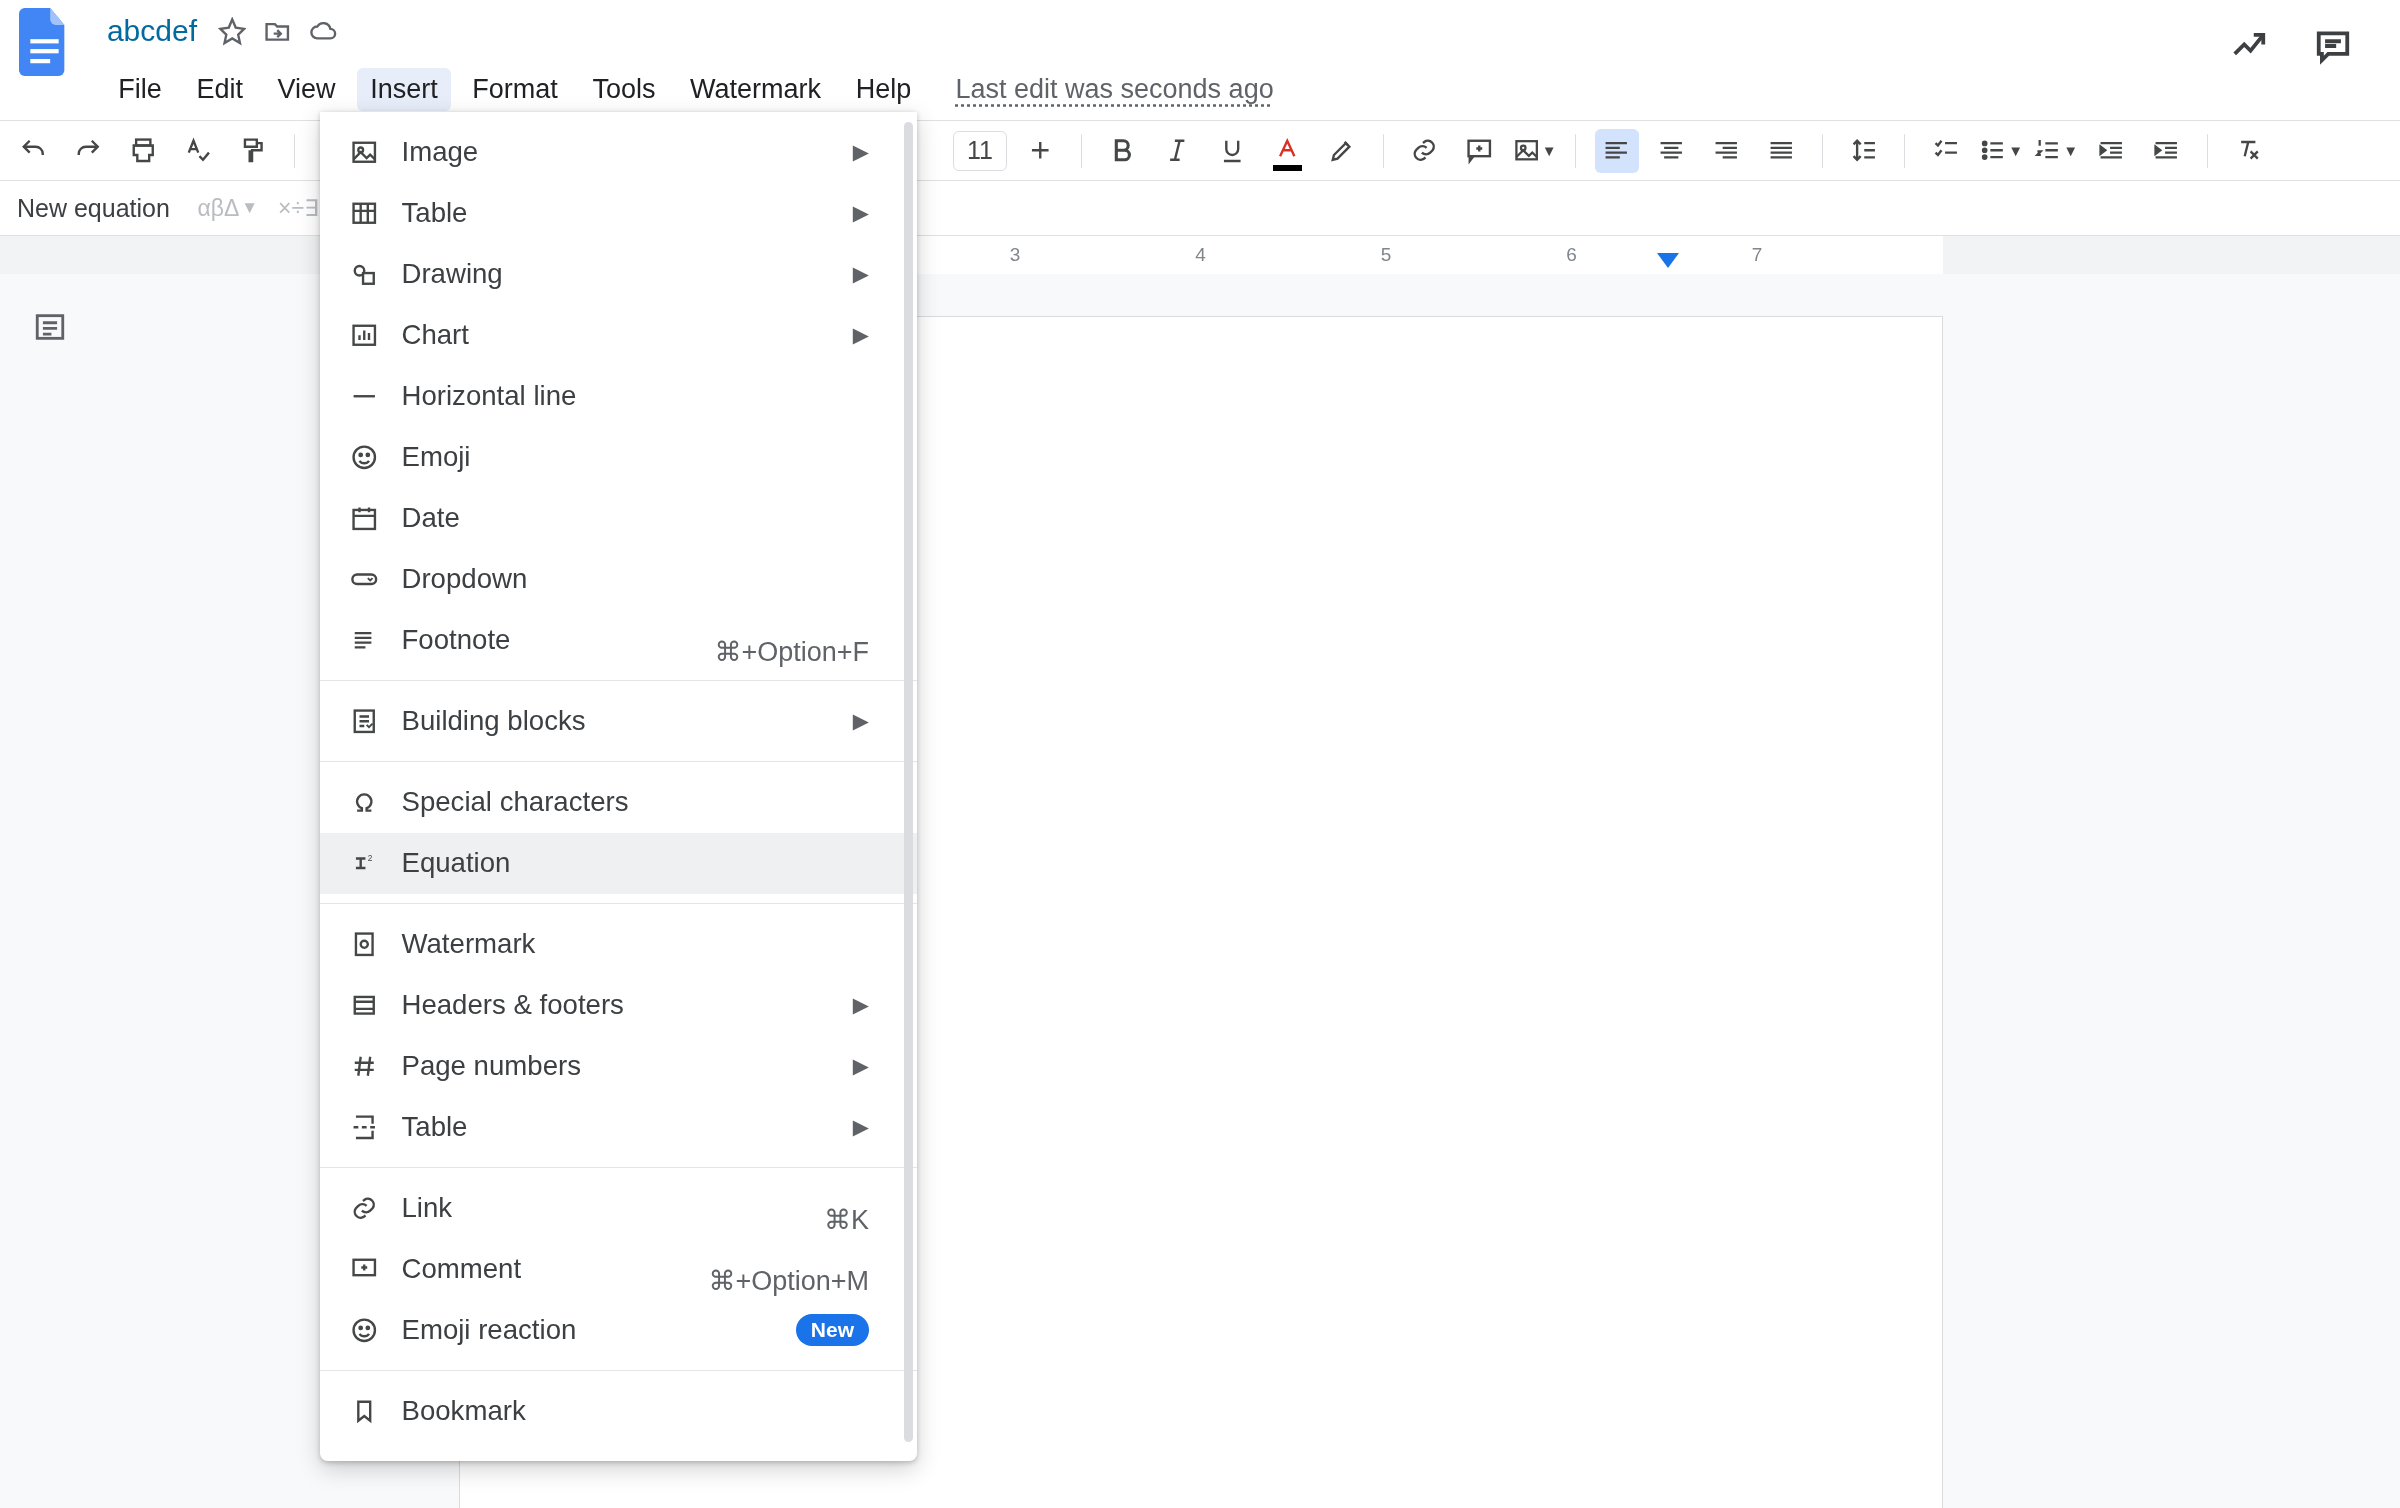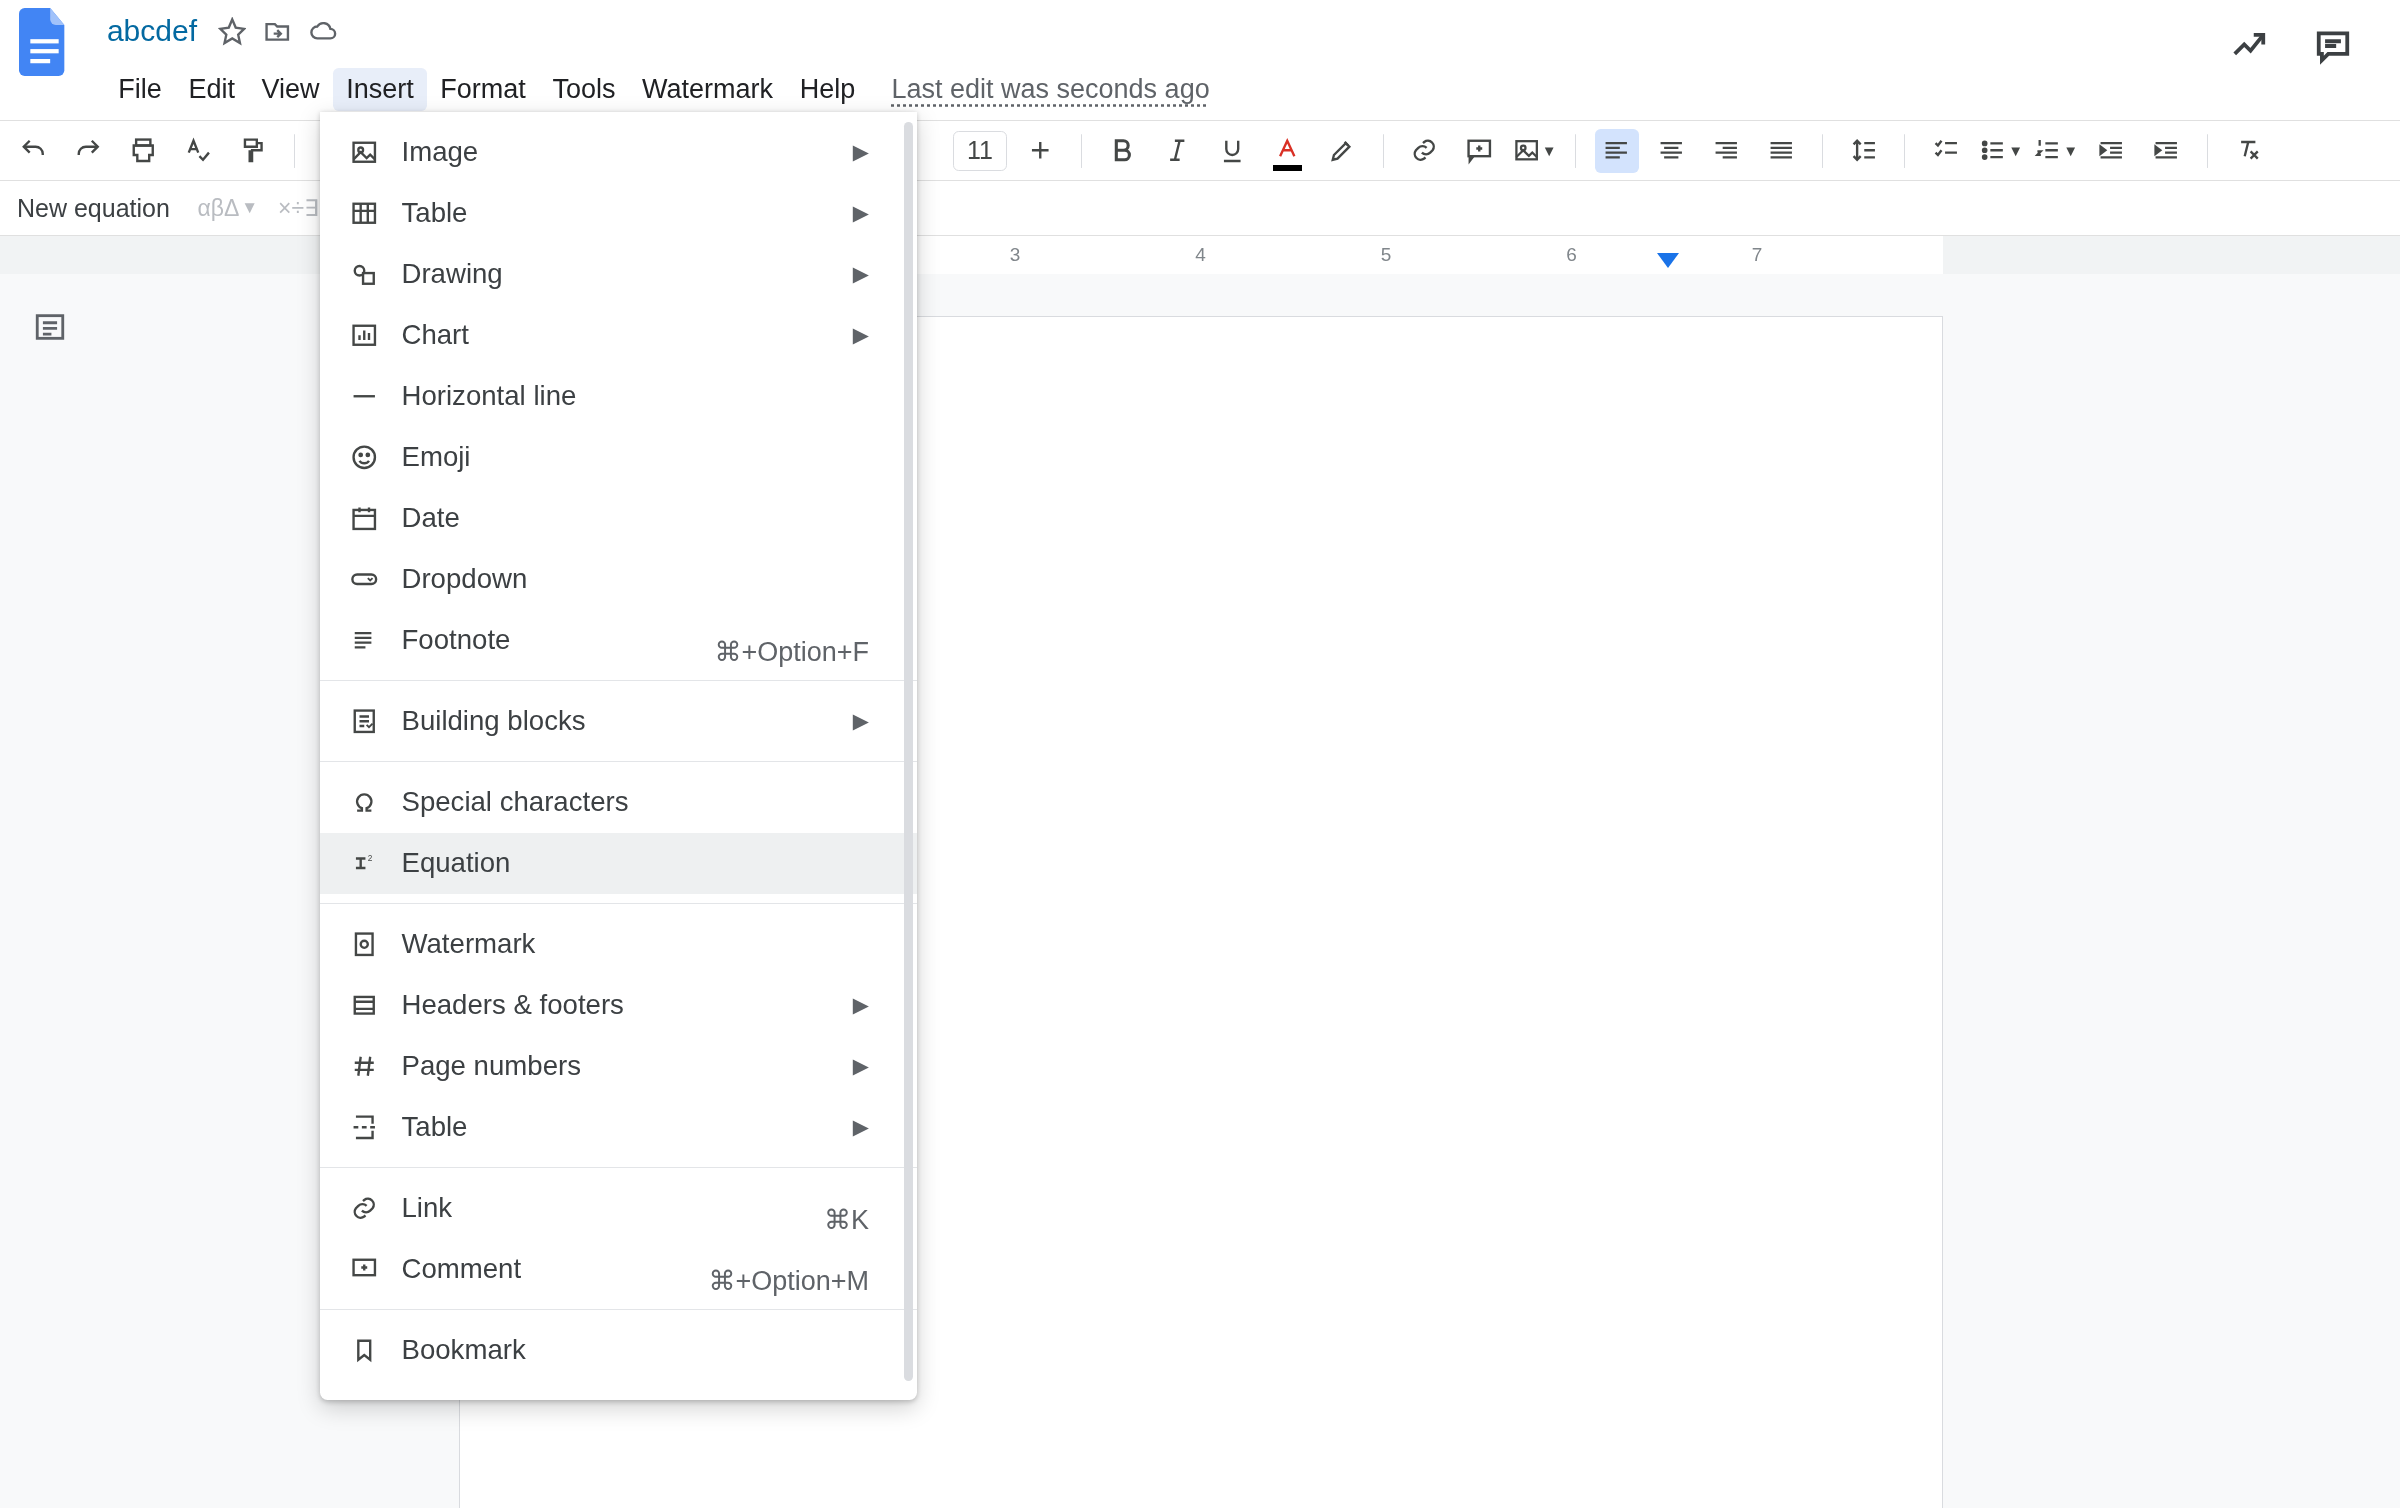--- a/index.html
+++ b/index.html
@@ -31,21 +31,21 @@
     padding: 1.9px 9.5px;
     border-radius: 3.8px;
     margin-left: 19px;
   }
   .title-icons { display:flex; align-items:center; gap:17px; margin-left:11.4px; }
   .title-icons .ic { width:28.5px; height:28.5px; display:flex; align-items:center; justify-content:center; color:#5f6368; }
   .right-header { margin-left:auto; display:flex; align-items:center; gap:46px; margin-right:38px; margin-top:28.5px;}
   .right-header .ic { width:38px; height:38px; color:#3c4043; }
   
   .menubar {
-    display:flex; align-items:center; gap:0;
+    display:flex; align-items:center; gap:8px;
     padding: 13.3px 0 9.5px 105px;
     font-size: 27px;
     color:#202124;
   }
   .menubar .m { padding: 5.7px 13.3px; border-radius:5.7px; cursor:default; }
   .menubar .m.active { background:#e8eef9; }
   .last-edit {
     margin-left: 23px; color:#5f6368; font-size:27px;
     text-decoration: underline dotted #5f6368;
     text-underline-offset: 5.7px;
@@ -608,20 +608,32 @@
     <span class="mi-icon">
         <svg viewBox="0 0 24 24" stroke="currentColor" stroke-width="2" fill="none">
           <rect x="3" y="4" width="18" height="13"></rect>
           <path d="M12 8v5M9.5 10.5h5"></path>
         </svg>
       </span>
     <span>Comment</span>
     <span class="shortcut">⌘+Option+M</span>
   </div>
 
+  <div class="menu-item">
+    <span class="mi-icon">
+        <svg viewBox="0 0 24 24" stroke="currentColor" stroke-width="2" fill="none">
+          <circle cx="12" cy="12" r="9"></circle>
+          <circle cx="9" cy="10" r="1" fill="currentColor"></circle>
+          <circle cx="15" cy="10" r="1" fill="currentColor"></circle>
+          <path d="M8 15c1 1.5 2.5 2 4 2s3-.5 4-2"></path>
+        </svg>
+      </span>
+    <span>Emoji reaction</span>
+    <span class="new-pill">New</span>
+  </div>
 
   <div class="menu-sep"></div>
 
   <div class="menu-item">
     <span class="mi-icon">
         <svg viewBox="0 0 24 24" stroke="currentColor" stroke-width="2" fill="none">
           <path d="M7 4h10v16l-5-4-5 4z"></path>
         </svg>
       </span>
     <span>Bookmark</span>

